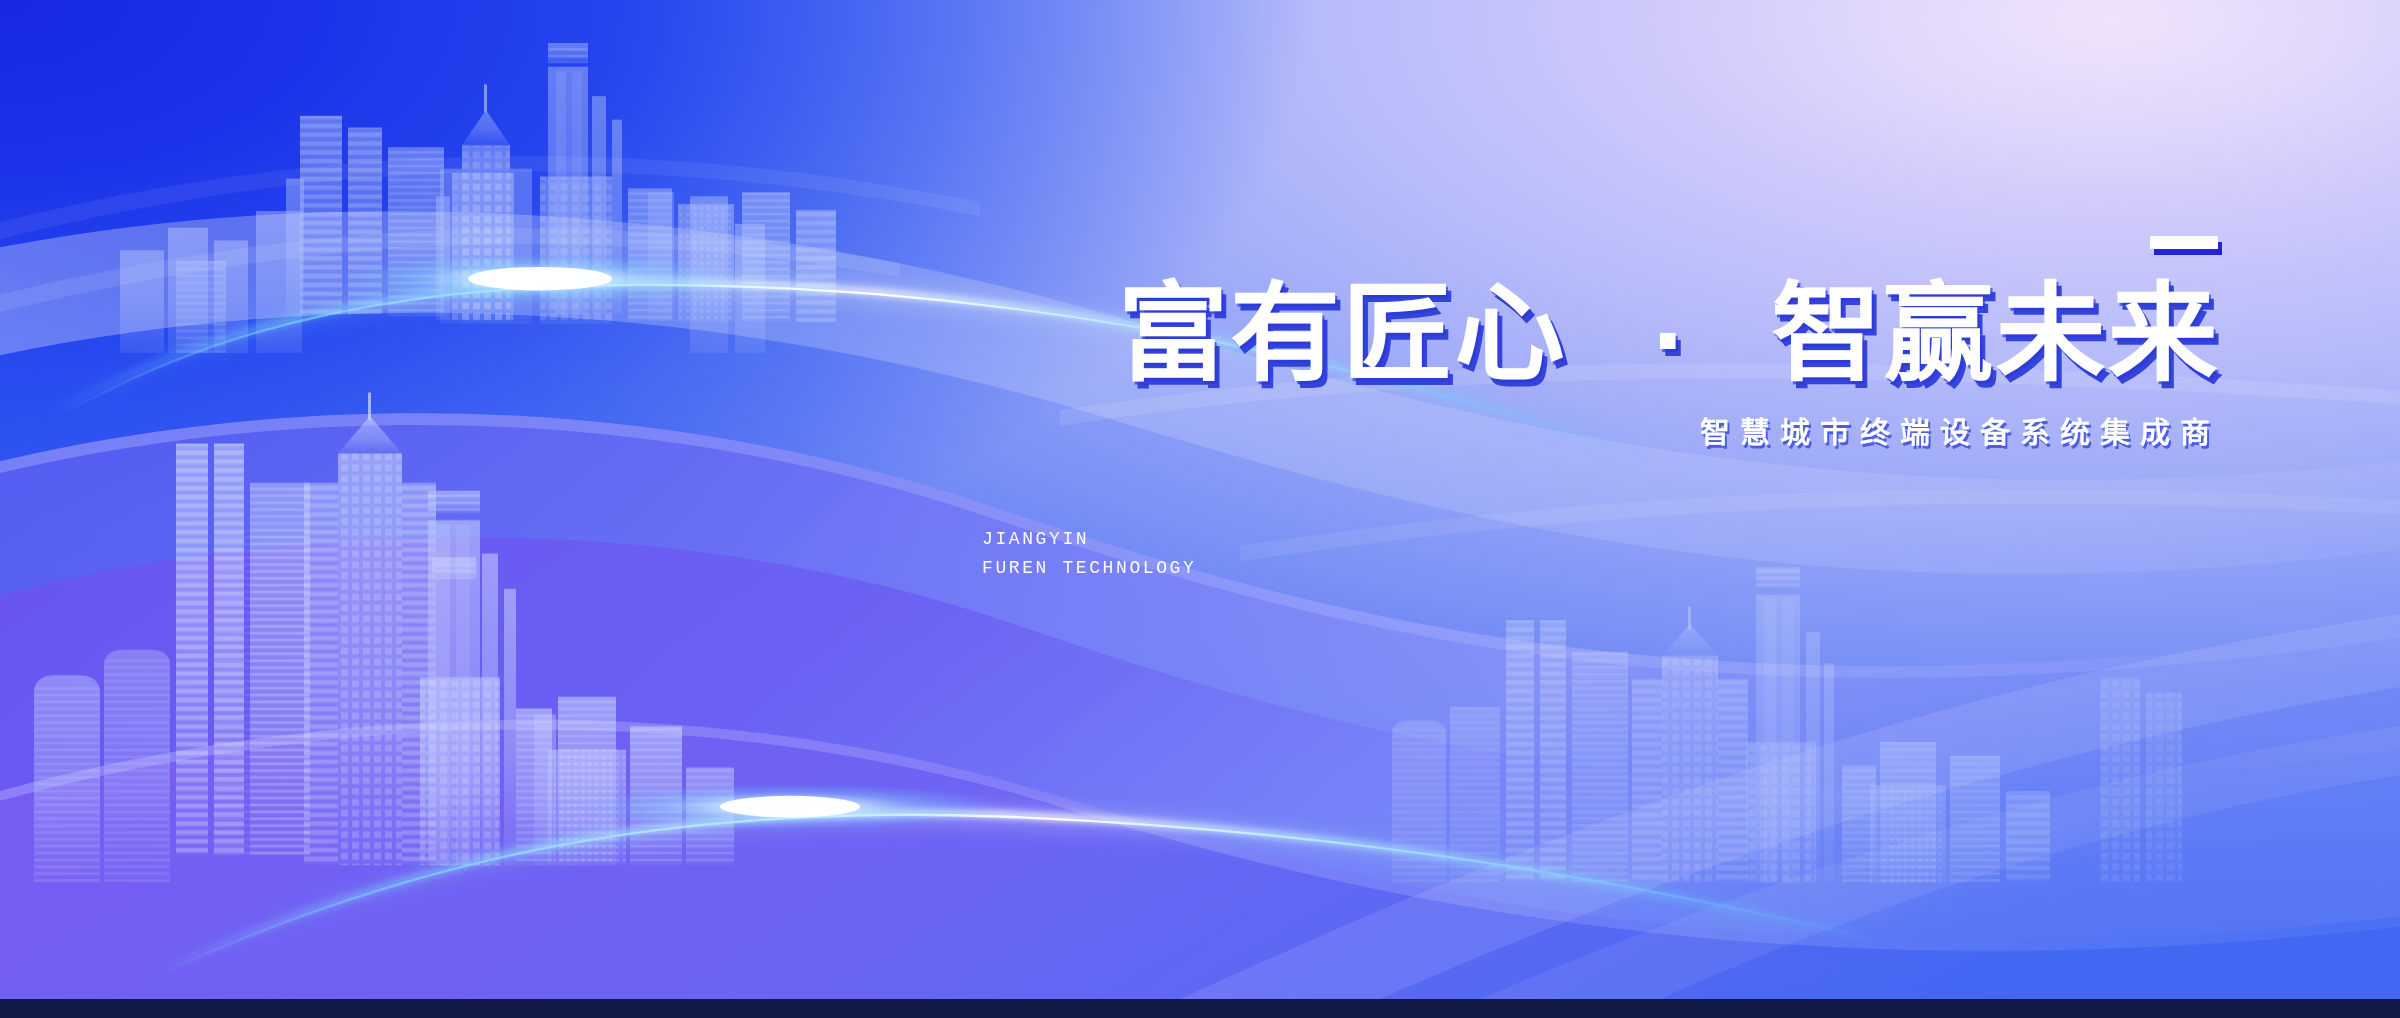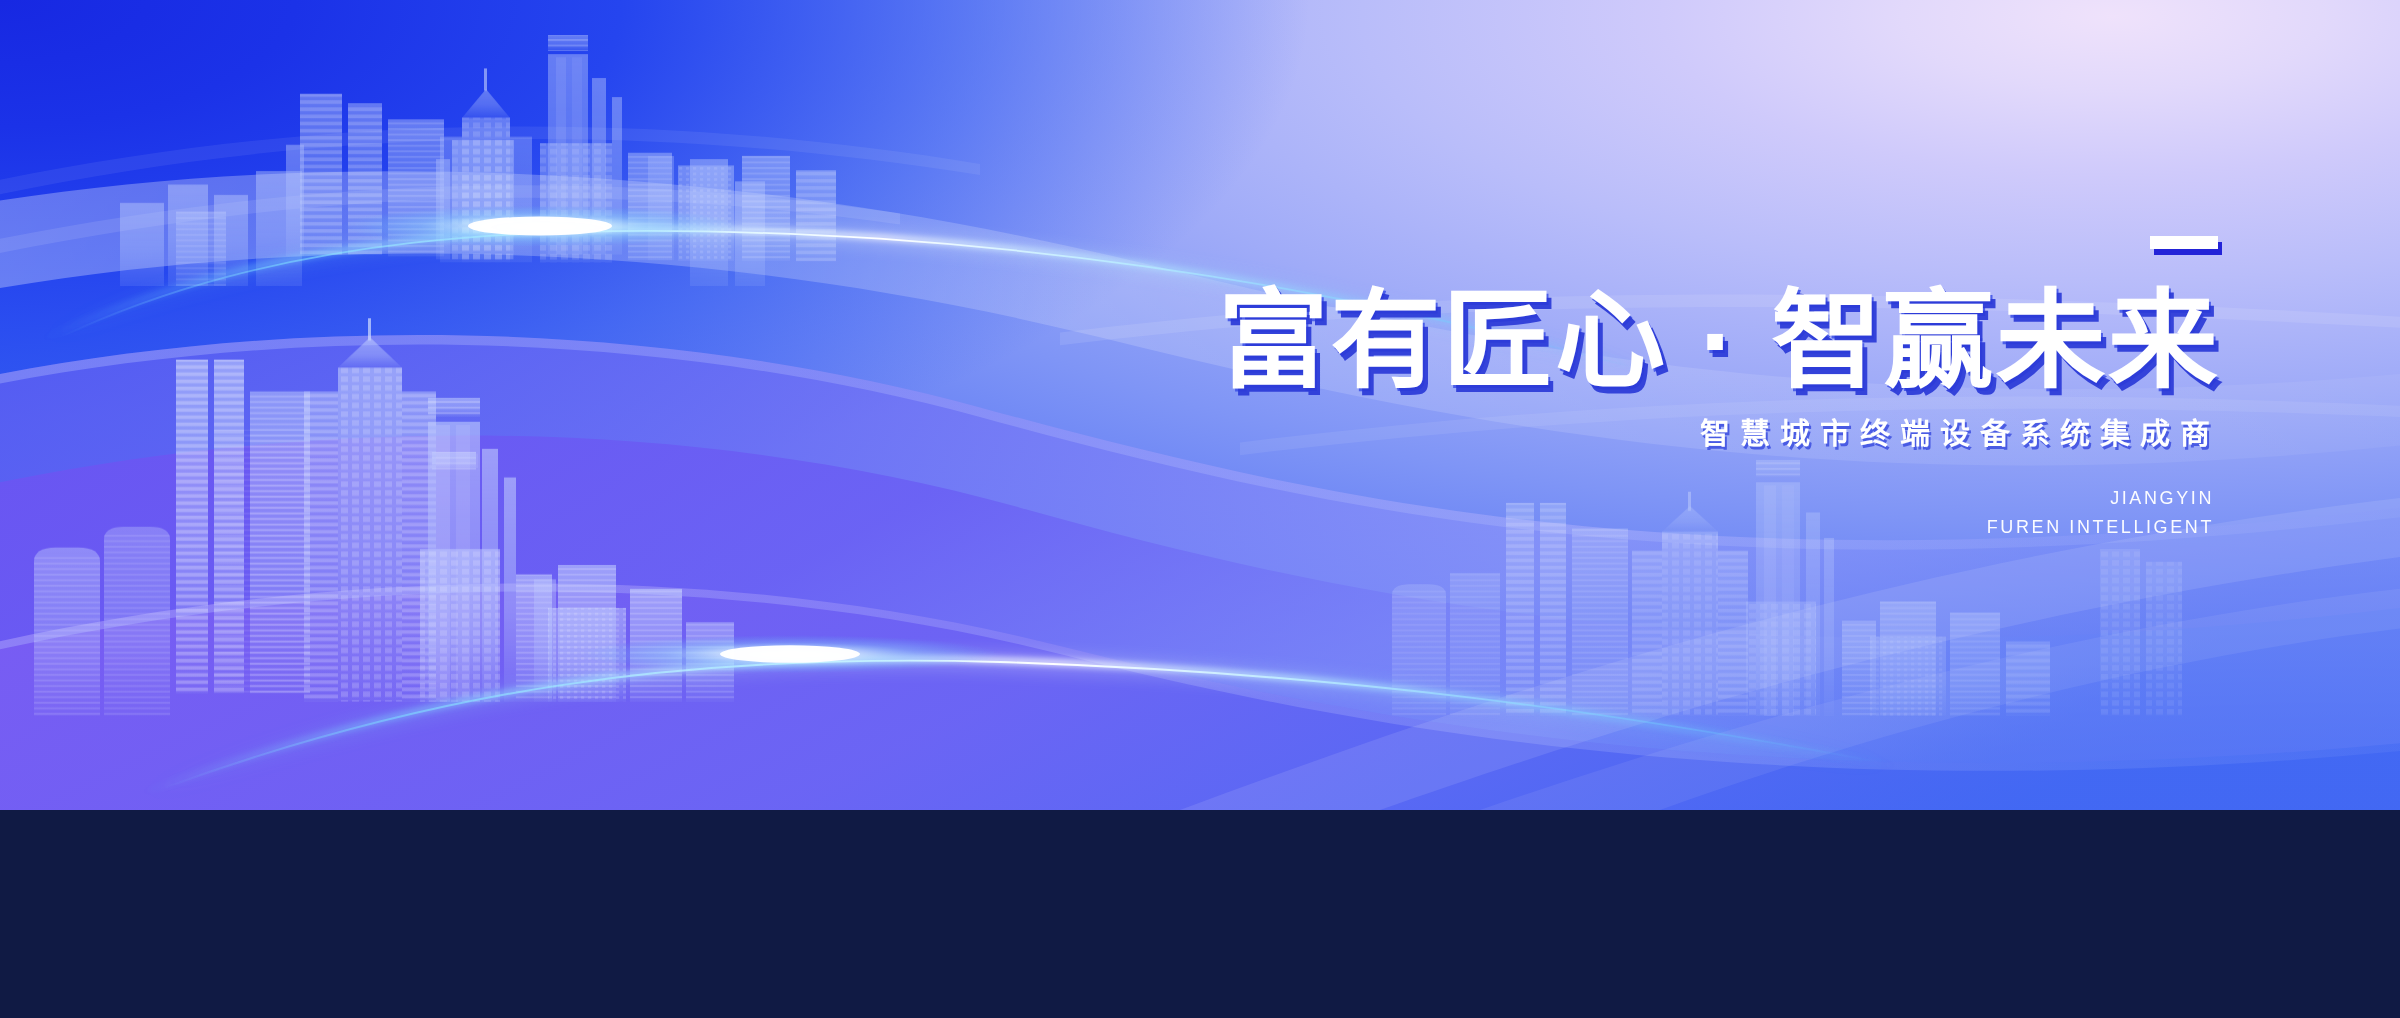--- a/index.html
+++ b/index.html
@@ -2,23 +2,23 @@
 <html lang="zh-CN"><head>
 <meta charset="utf-8">
 <title>Banner</title>
 <style>
   html,body{margin:0;padding:0;background:#101a44;}
   *{box-sizing:border-box;}
 
   .stage{
     position:relative;
     width:2400px;
-    height:810px;
+    height:999px;
     overflow:hidden;
-    font-family:Liberation Sans, sans-serif;
+    font-family:Liberation Mono, monospace;
     background:#2a52f0;
   }
 
   
   .bg-base{
     position:absolute; inset:0;
     background:
       radial-gradient(125% 130% at 88% 2%, #efe2fb 0%, #e2d9fb 7%, #cfcafb 15%, #b9bdfa 25%, #9fabf8 36%, #7f95f6 48%, #5f7bf4 60%, #3f63f2 74%, #2a52f0 88%, #2144ef 100%),
       linear-gradient(135deg,#1b31e6 0%,#2348f1 40%,#3f63f2 100%);
   }
@@ -89,27 +89,27 @@
     line-height:1.15;
     color:#ffffff;
     letter-spacing:10px;
     white-space:nowrap;
     text-shadow:2px 3px 0 rgba(46,64,220,0.75);
     margin:22px 0 0 0;
     padding-right:2px;
   }
 
   .company{
-    margin-top:32px;
+    margin-top:72px;
     padding-right:8px;
     color:#ffffff;
     font-size:18px;
     line-height:1.62;
     letter-spacing:2.6px;
-    text-align:right;
+    text-align:left;
     opacity:0.97;
   }
   .company span{display:block;white-space:nowrap;}
 </style>
 </head>
 <body>
 
 <div class="stage">
 
   <div class="bg-base"></div>
@@ -419,18 +419,18 @@
   <div class="content">
 
     <div class="rule"></div>
 
     <h1 class="headline">富有匠心 · 智赢未来</h1>
 
     <h2 class="subline">智慧城市终端设备系统集成商</h2>
 
     <div class="company">
       <span>JIANGYIN</span>
-      <span>FUREN INTELLIGENT</span>
+      <span>FUREN TECHNOLOGY</span>
     </div>
 
   </div>
 
 </div>
 
 </body></html>

